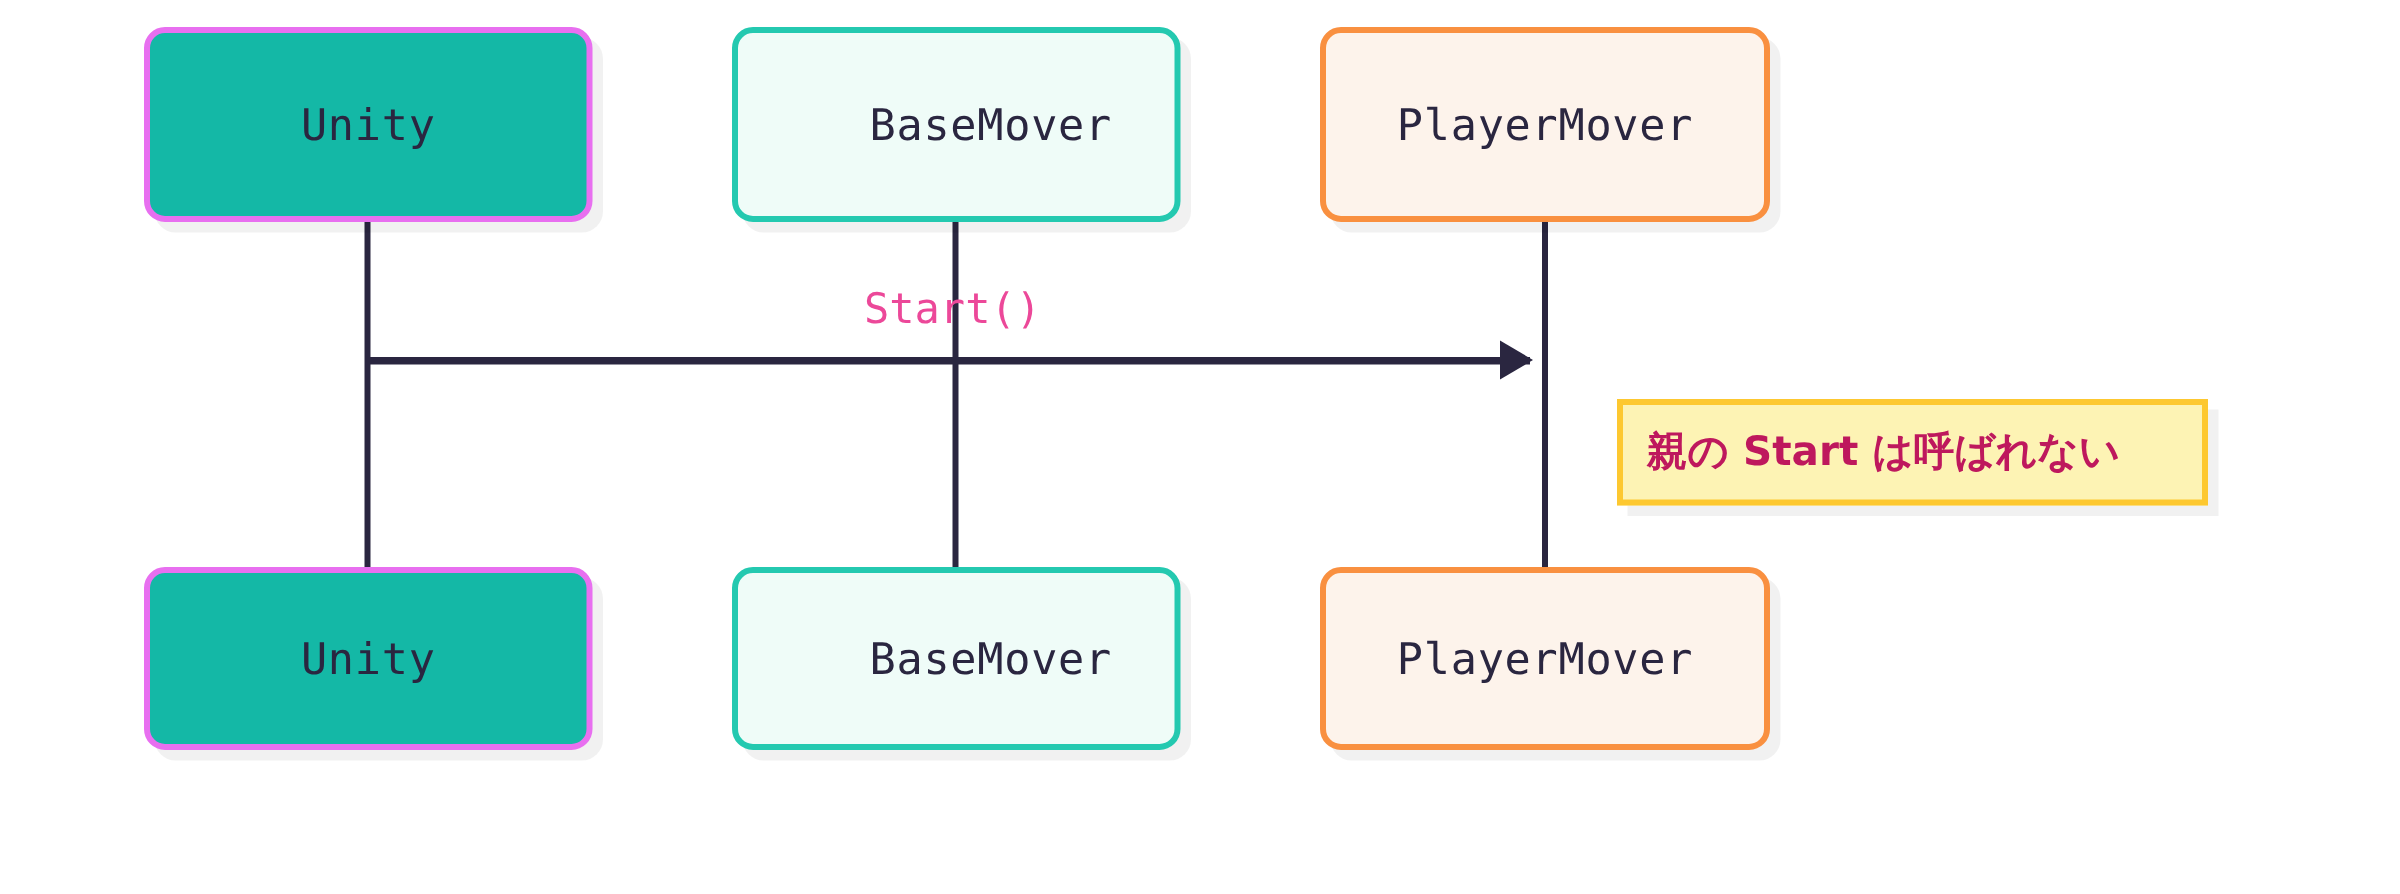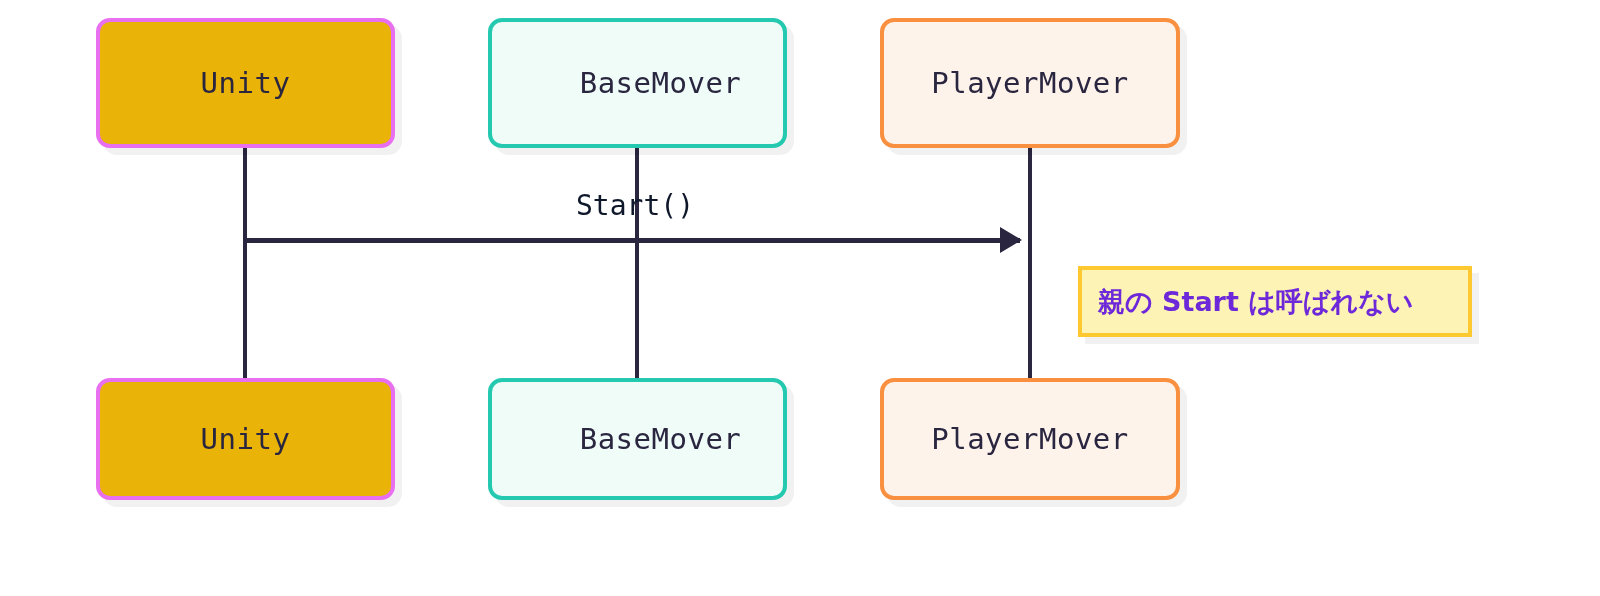--- a/index.html
+++ b/index.html
@@ -49,21 +49,21 @@
   .col-unity      { left: 96px;  width: 299px; }
   .col-basemover  { left: 488px; width: 299px; }
   .col-playermover{ left: 880px; width: 300px; }
 
   .row-top    { top: 18px;  height: 130px; }
   .row-bottom { top: 378px; height: 122px; }
 
   
   .theme-unity {
     border-color: #e86ff0;
-    background: #eab308;
+    background: #14b8a6;
   }
   .theme-basemover {
     border-color: #24c9b0;
     background: #effcf8;
     padding-left: 46px;
   }
   .theme-playermover {
     border-color: #f99040;
     background: #fdf3eb;
   }
@@ -94,21 +94,21 @@
     height: 0;
     border-top: 13px solid transparent;
     border-bottom: 13px solid transparent;
     border-left: 22px solid #2a2640;
     z-index: 2;
   }
   .message-label {
     position: absolute;
     font-family: "DejaVu Sans Mono", "Liberation Mono", monospace;
     font-size: 28px;
-    color: #0f172a;
+    color: #ec4899;
     white-space: nowrap;
     z-index: 4;
     line-height: 1;
   }
 
   
   .note-box {
     position: absolute;
     box-sizing: border-box;
     left: 1078px;
@@ -121,21 +121,21 @@
     display: flex;
     align-items: center;
     justify-content: flex-start;
     padding-left: 16px;
     z-index: 5;
   }
   .note-text {
     font-family: "DejaVu Sans", "Liberation Sans", sans-serif;
     font-size: 27px;
     font-weight: bold;
-    color: #6d28d9;
+    color: #be185d;
     white-space: nowrap;
     line-height: 1;
   }
 </style>
 </head>
 <body>
 
 <div id="diagram-root">
 
   <div class="lifeline lifeline-unity"></div>

